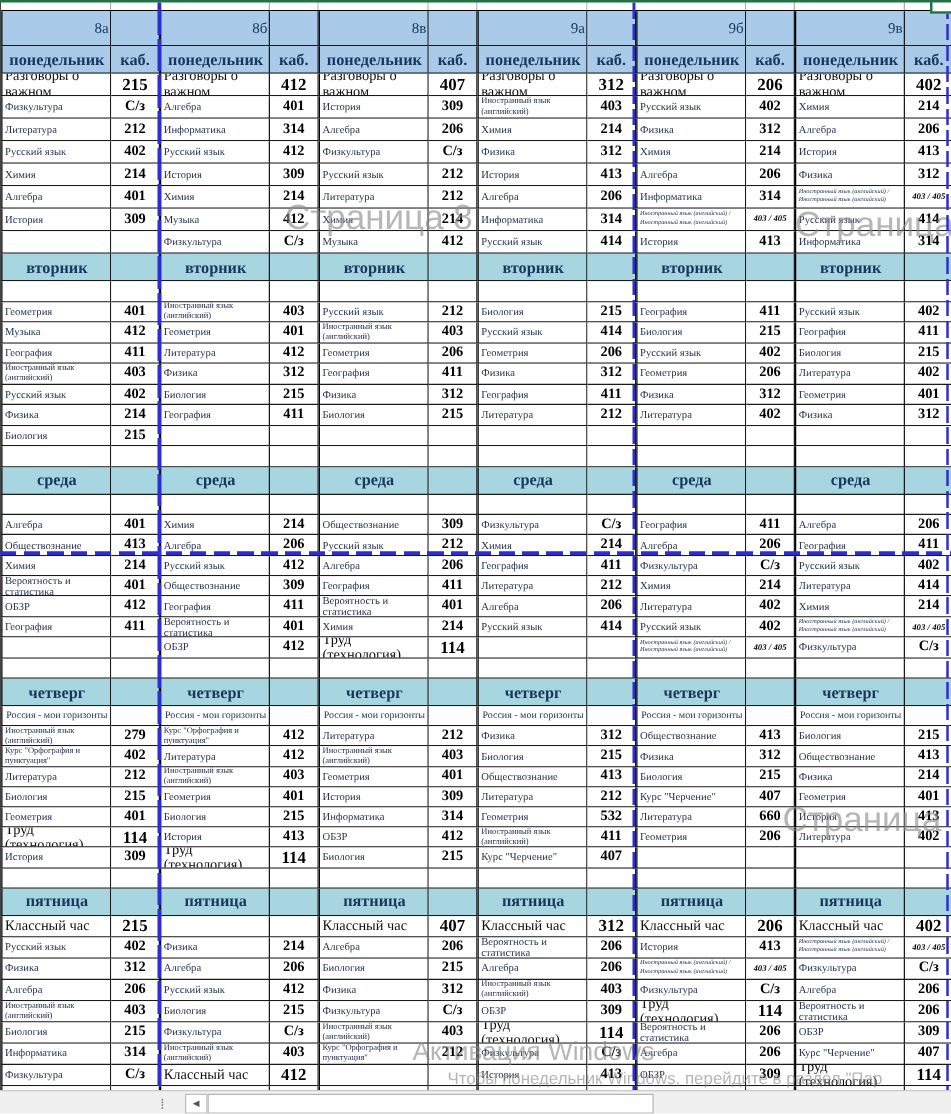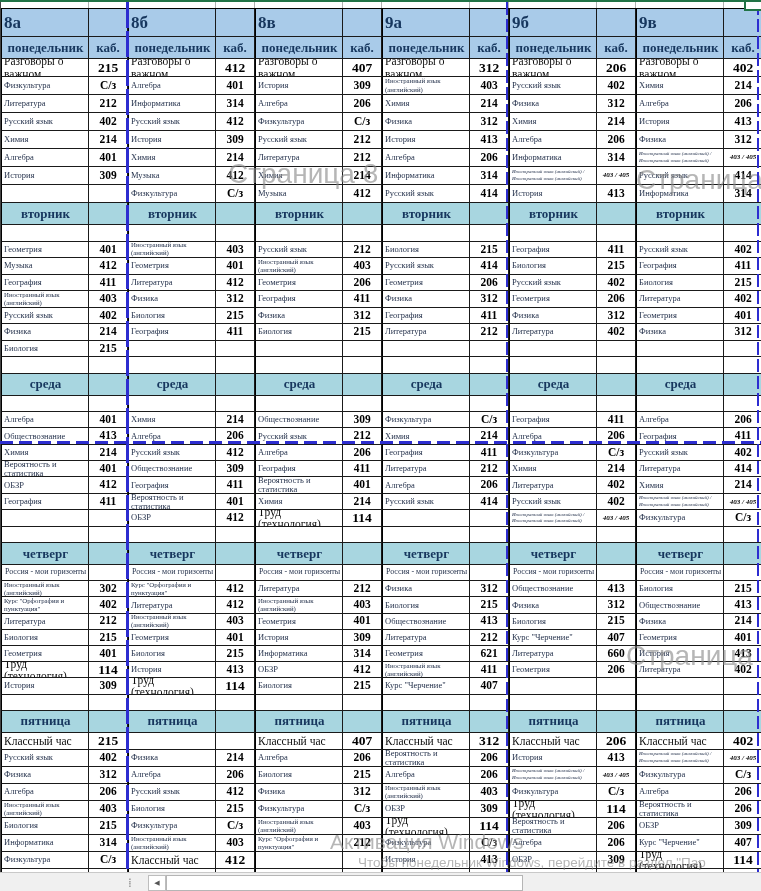--- a/index.html
+++ b/index.html
@@ -11,21 +11,21 @@
   .row{display:grid;grid-template-columns:repeat(6,88px 39px);}
   .cell{box-sizing:border-box;border-right:1px solid #1a1a1a;border-bottom:1px solid #1a1a1a;
         overflow:hidden;display:flex;align-items:center;background:#fff;}
   .sub-cell{border-left:1.5px solid #000;justify-content:flex-start;padding:0 1px 0 2px;}
   .kab-cell{justify-content:center;text-align:center;}
   .sliver .cell{border-right:1px solid #b0b0b0;border-bottom:none;border-left:none;}
   .hdr .cell{background:#A9CBE9;}
   .band-blue{background:#A9CBE9 !important;}
   .band-teal{background:#A8D6E0 !important;}
   .band-txt{width:100%;text-align:center;font-weight:bold;font-size:13px;color:#17375E;}
-  .class-txt{width:100%;text-align:left;font-weight:bold;font-size:17px;color:#17375E;}
+  .class-txt{width:100%;text-align:right;font-weight:normal;font-size:12px;color:#17375E;}
   .sub{font-size:8.5px;color:#26334d;line-height:1.05;}
   .sub.lg{font-size:11.5px;color:#0e0e0e;}
   .sub.f2{font-size:6.8px;line-height:1.2;}
   .sub.ft{font-size:5px;font-style:italic;line-height:1.25;}
   .sub.hz{font-size:8px;width:100%;text-align:center;}
   .room{font-size:11.5px;font-weight:bold;color:#000;line-height:1;}
   .room.lg{font-size:13.5px;}
   .room.ft{font-size:7px;line-height:1.15;font-style:italic;}
   .pb{position:absolute;z-index:5;pointer-events:none;}
   .pbv{width:2px;background:repeating-linear-gradient(180deg,#2d2dd0 0 13px,rgba(45,45,208,0) 13px 17px);}
@@ -1092,21 +1092,21 @@
         <div class="cell sub-cell">
           <div class="sub hz">Россия - мои горизонты</div>
         </div>
         <div class="cell kab-cell"></div>
       </div>
       <div class="row" style="height: 16.2px;">
         <div class="cell sub-cell">
           <div class="sub f2">Иностранный язык (английский)</div>
         </div>
         <div class="cell kab-cell">
-          <div class="room">302</div>
+          <div class="room">279</div>
         </div>
         <div class="cell sub-cell">
           <div class="sub f2">Курс "Орфография и пунктуация"</div>
         </div>
         <div class="cell kab-cell">
           <div class="room">412</div>
         </div>
         <div class="cell sub-cell">
           <div class="sub">Литература</div>
         </div>
@@ -1262,21 +1262,21 @@
         <div class="cell sub-cell">
           <div class="sub">Информатика</div>
         </div>
         <div class="cell kab-cell">
           <div class="room">314</div>
         </div>
         <div class="cell sub-cell">
           <div class="sub">Геометрия</div>
         </div>
         <div class="cell kab-cell">
-          <div class="room">621</div>
+          <div class="room">532</div>
         </div>
         <div class="cell sub-cell">
           <div class="sub">Литература</div>
         </div>
         <div class="cell kab-cell">
           <div class="room">660</div>
         </div>
         <div class="cell sub-cell">
           <div class="sub">История</div>
         </div>

